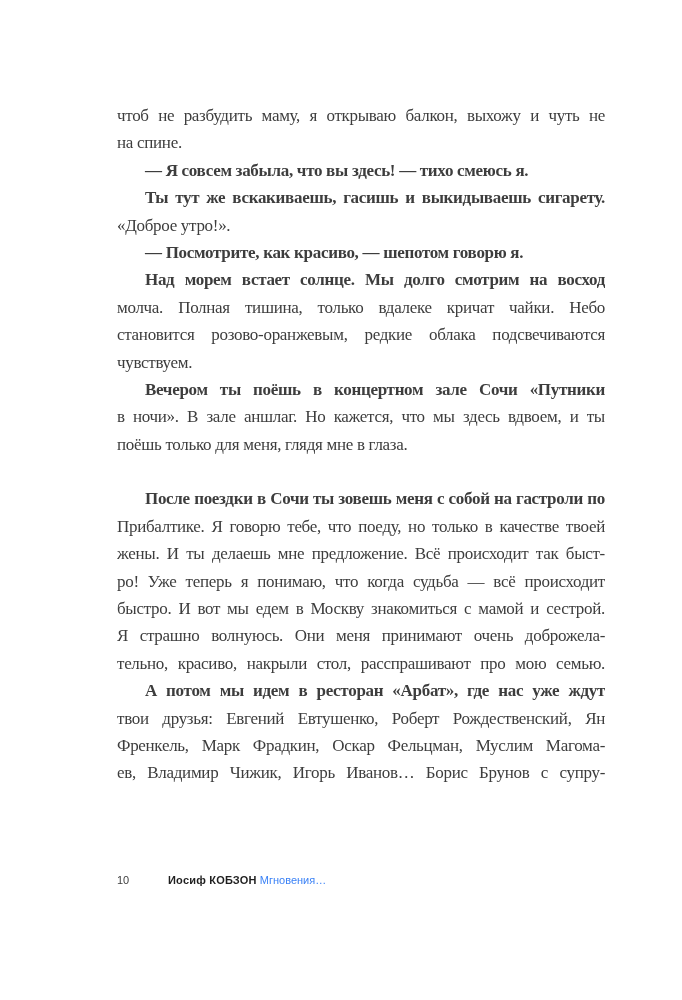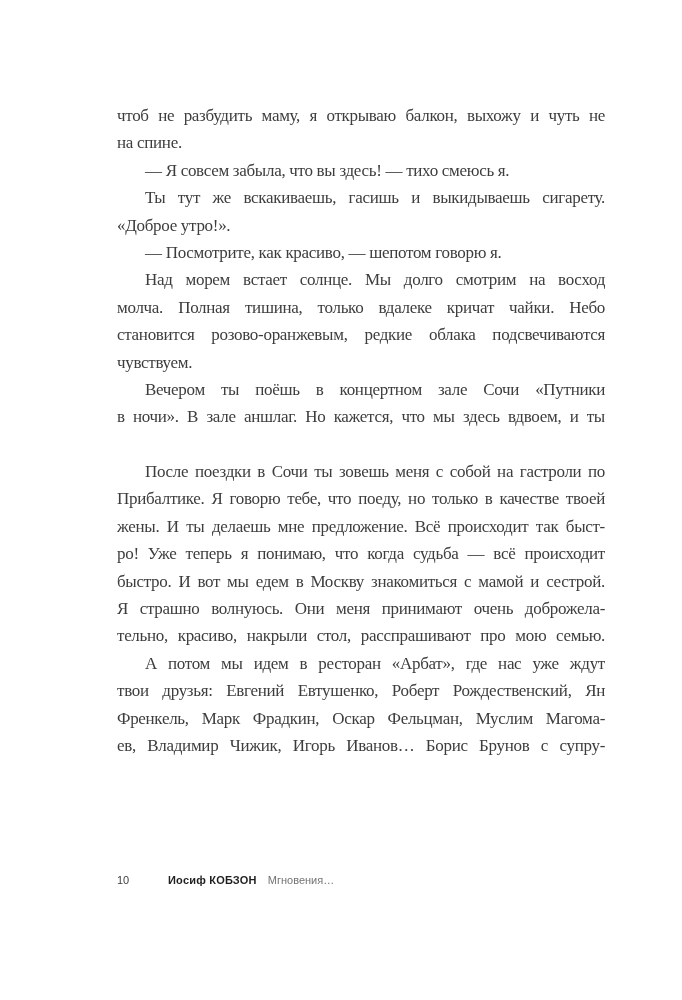--- a/index.html
+++ b/index.html
@@ -30,20 +30,21 @@
     line-height: 27.4px;
     white-space: pre-wrap;
     overflow: hidden;
   }
   .line.j {
     text-align: justify;
     text-align-last: justify;
   }
   .line.ind {
     padding-left: 28px;
+    font-weight: bold;
   }
   .line-gap {
     height: 27.4px;
   }
   .footer {
     position: absolute;
     left: 117px;
     top: 869px;
     width: 488px;
     height: 22px;
@@ -63,42 +64,42 @@
     top: 0;
     line-height: 22px;
     white-space: nowrap;
   }
   .footer .author {
     font-weight: bold;
     color: #1f1f1f;
     letter-spacing: 0.2px;
   }
   .footer .booktitle {
-    color: #737373;
-    margin-left: 8px;
+    color: #3b82f6;
   }
 </style>
 </head>
 <body>
 
 <div class="page">
 
   <div class="text-block">
       <div class="line j">чтоб не разбудить маму, я открываю балкон, выхожу и чуть не</div>
       <div class="line">на спине.</div>
       <div class="line ind">— Я совсем забыла, что вы здесь! — тихо смеюсь я.</div>
       <div class="line j ind">Ты тут же вскакиваешь, гасишь и выкидываешь сигарету.</div>
       <div class="line">«Доброе утро!».</div>
       <div class="line ind">— Посмотрите, как красиво, — шепотом говорю я.</div>
       <div class="line j ind">Над морем встает солнце. Мы долго смотрим на восход</div>
       <div class="line j">молча. Полная тишина, только вдалеке кричат чайки. Небо</div>
       <div class="line j">становится розово-оранжевым, редкие облака подсвечиваются</div>
       <div class="line">чувствуем.</div>
       <div class="line j ind">Вечером ты поёшь в концертном зале Сочи «Путники</div>
       <div class="line j">в ночи». В зале аншлаг. Но кажется, что мы здесь вдвоем, и ты</div>
+      <div class="line">поёшь только для меня, глядя мне в глаза.</div>
       <div class="line-gap"></div>
       <div class="line j ind">После поездки в Сочи ты зовешь меня с собой на гастроли по</div>
       <div class="line j">Прибалтике. Я говорю тебе, что поеду, но только в качестве твоей</div>
       <div class="line j">жены. И ты делаешь мне предложение. Всё происходит так быст-</div>
       <div class="line j">ро! Уже теперь я понимаю, что когда судьба — всё происходит</div>
       <div class="line j">быстро. И вот мы едем в Москву знакомиться с мамой и сестрой.</div>
       <div class="line j">Я страшно волнуюсь. Они меня принимают очень доброжела-</div>
       <div class="line j">тельно, красиво, накрыли стол, расспрашивают про мою семью.</div>
       <div class="line j ind">А потом мы идем в ресторан «Арбат», где нас уже ждут</div>
       <div class="line j">твои друзья: Евгений Евтушенко, Роберт Рождественский, Ян</div>

